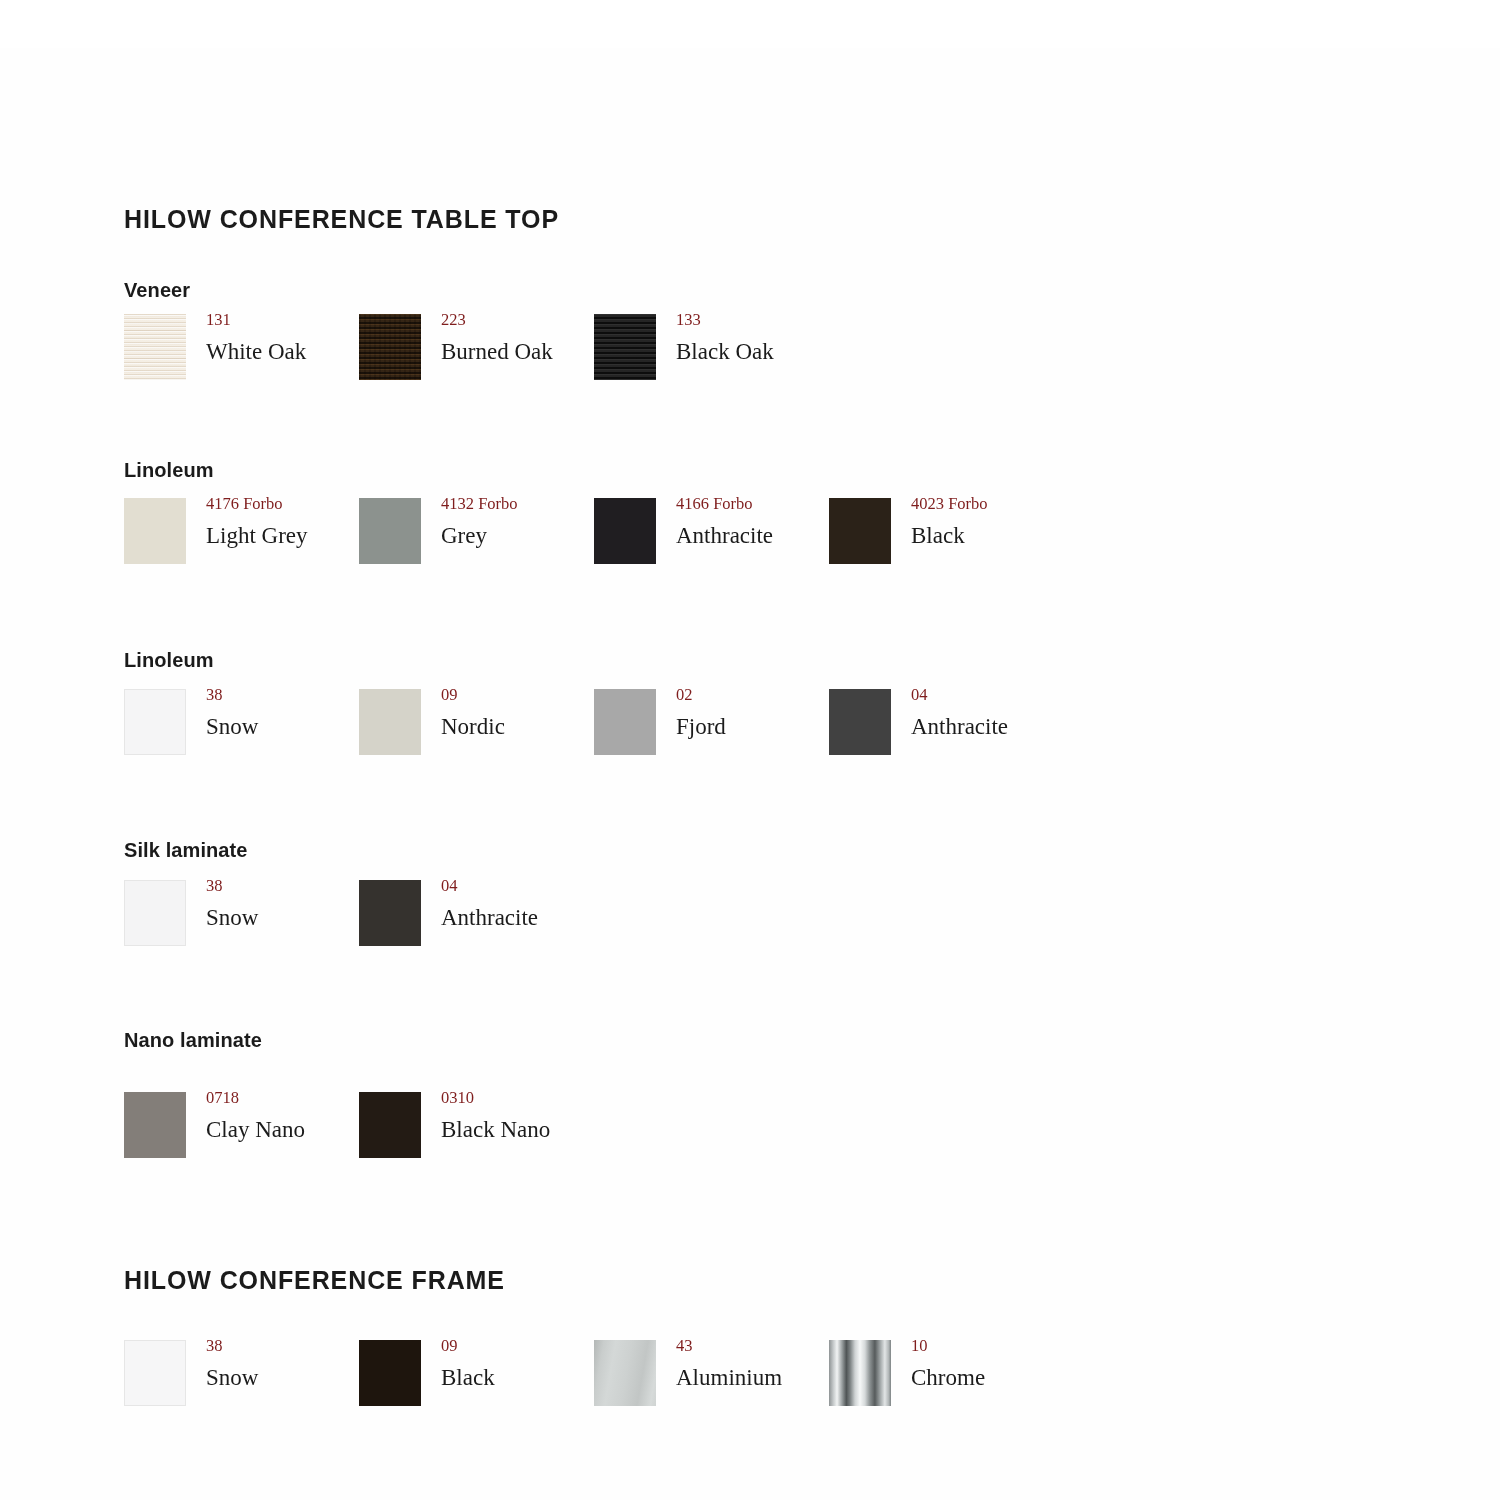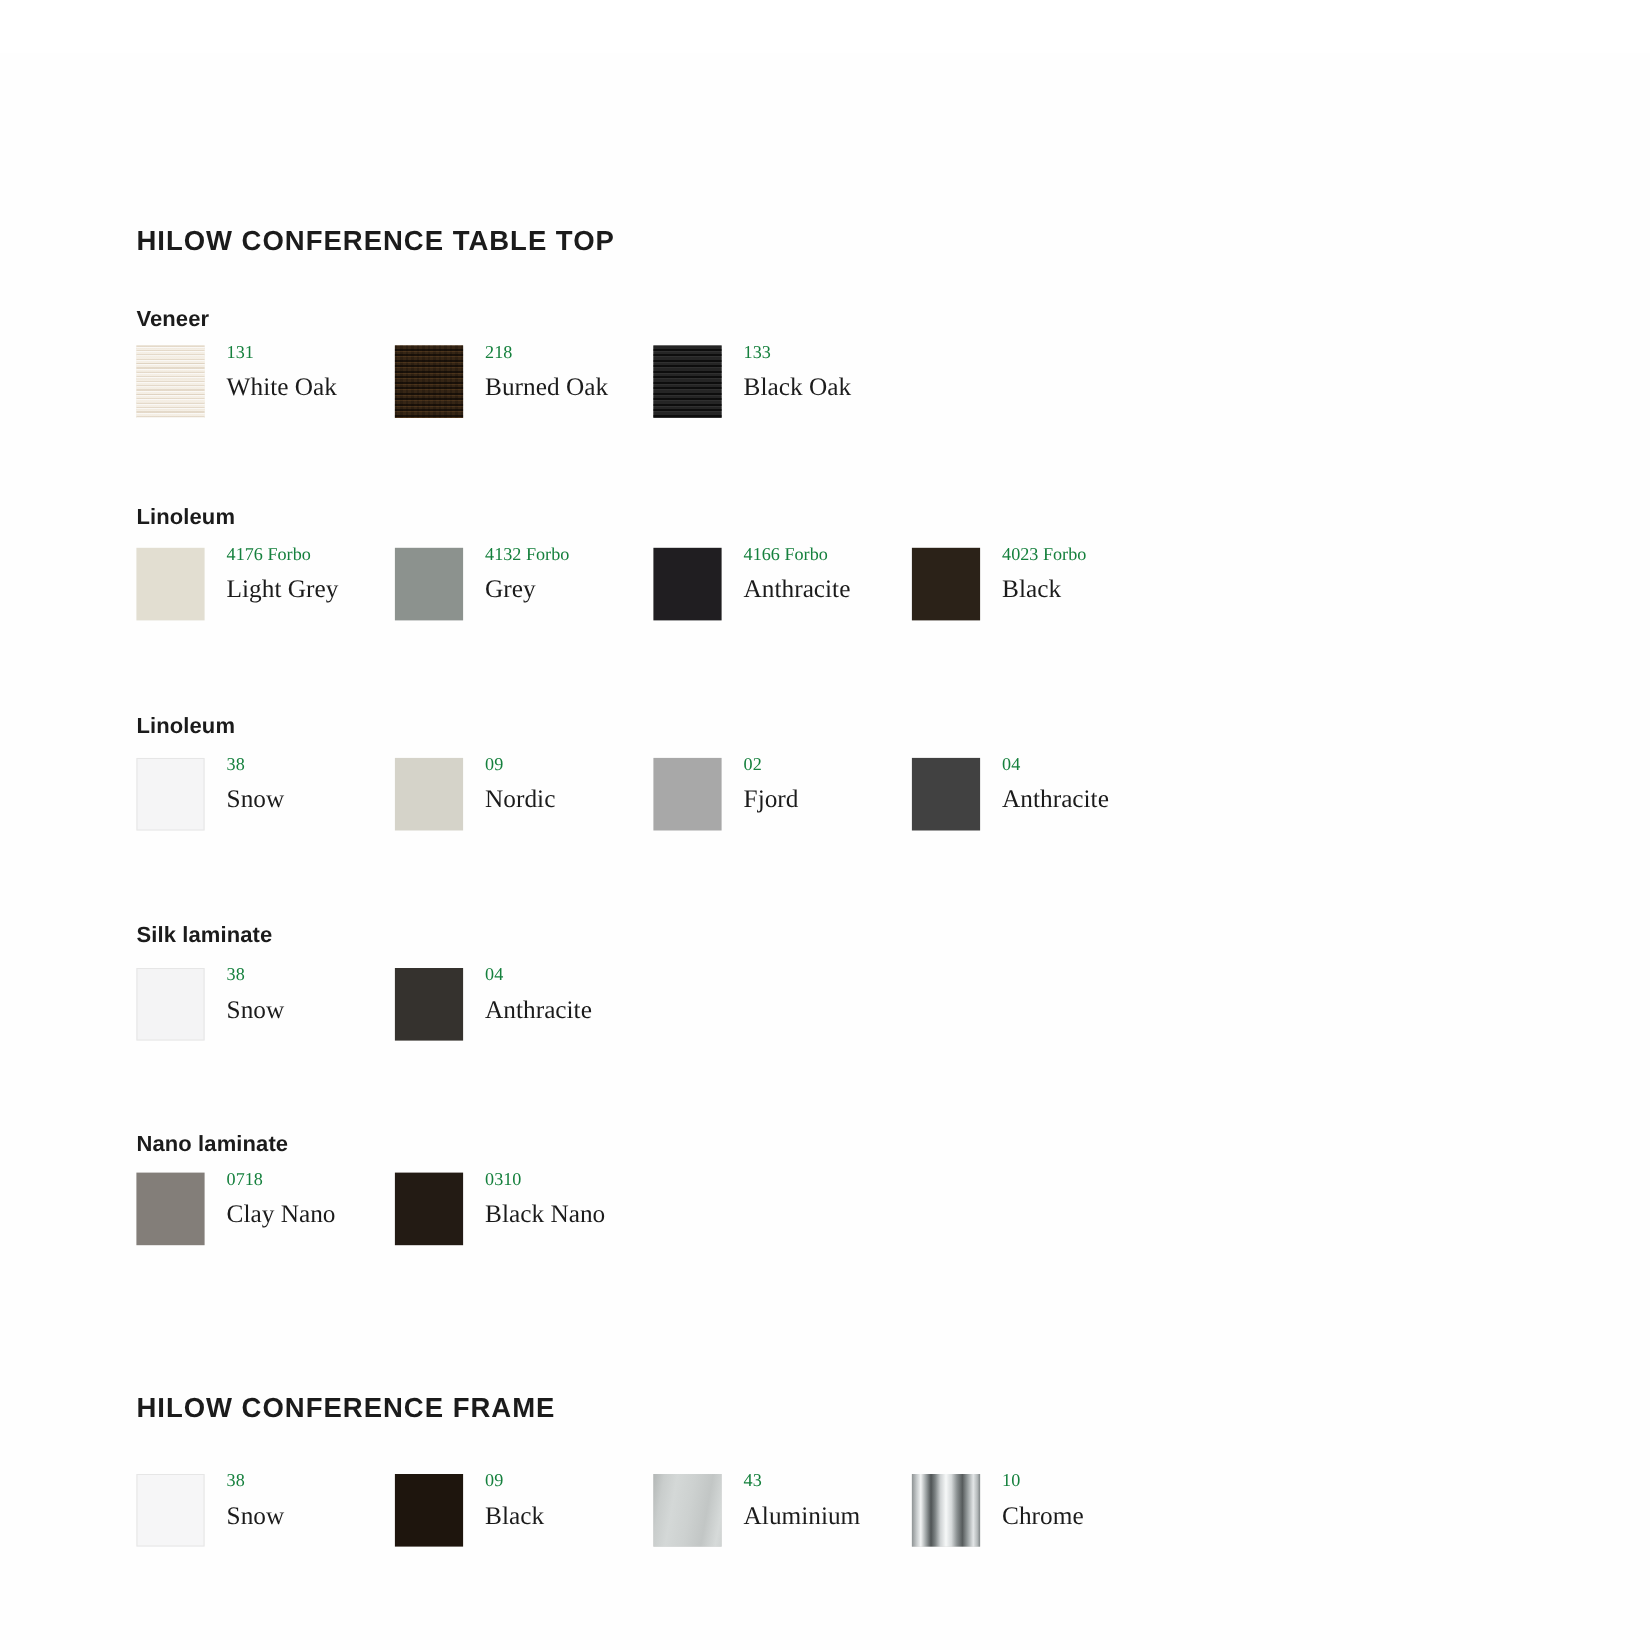--- a/index.html
+++ b/index.html
@@ -71,21 +71,21 @@
 
   .labels {
     position: absolute;
     left: 82px;
     top: -2px;
     width: 260px;
   }
   .code {
     font-family: "Liberation Serif", serif;
     font-size: 16.5px;
-    color: #15803d;
+    color: #7f1d1d;
     line-height: 1;
     white-space: nowrap;
   }
   .name {
     margin-top: 11px;
     font-family: Liberation Serif, serif;
     font-size: 23px;
     font-weight: 400;
     color: #1b1b1b;
     line-height: 1.05;
@@ -160,21 +160,21 @@
       <div class="swatch-item" style="left: 0px;">
         <div class="chip grain-light"></div>
         <div class="labels">
           <div class="code">131</div>
           <div class="name">White Oak</div>
         </div>
       </div>
       <div class="swatch-item" style="left: 235px;">
         <div class="chip grain-burned"></div>
         <div class="labels">
-          <div class="code">218</div>
+          <div class="code">223</div>
           <div class="name">Burned Oak</div>
         </div>
       </div>
       <div class="swatch-item" style="left: 470px;">
         <div class="chip grain-blackoak"></div>
         <div class="labels">
           <div class="code">133</div>
           <div class="name">Black Oak</div>
         </div>
       </div>
@@ -252,21 +252,21 @@
       </div>
       <div class="swatch-item" style="left: 235px;">
         <div class="chip" style="background: rgb(53, 50, 46);"></div>
         <div class="labels">
           <div class="code">04</div>
           <div class="name">Anthracite</div>
         </div>
       </div>
     </div>
     <div class="group-title" style="top: 981px;">Nano laminate</div>
-    <div class="swatch-row" style="top: 1018px; padding-left: 20px;">
+    <div class="swatch-row" style="top: 1044px; padding-left: 20px;">
       <div class="swatch-item" style="left: 0px;">
         <div class="chip" style="background: rgb(131, 126, 121);"></div>
         <div class="labels">
           <div class="code">0718</div>
           <div class="name">Clay Nano</div>
         </div>
       </div>
       <div class="swatch-item" style="left: 235px;">
         <div class="chip" style="background: rgb(35, 27, 20);"></div>
         <div class="labels">

